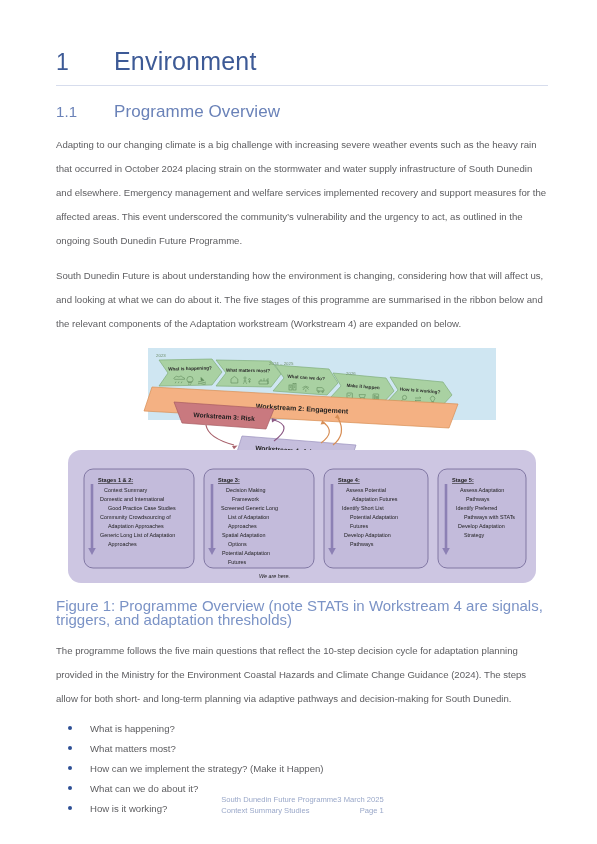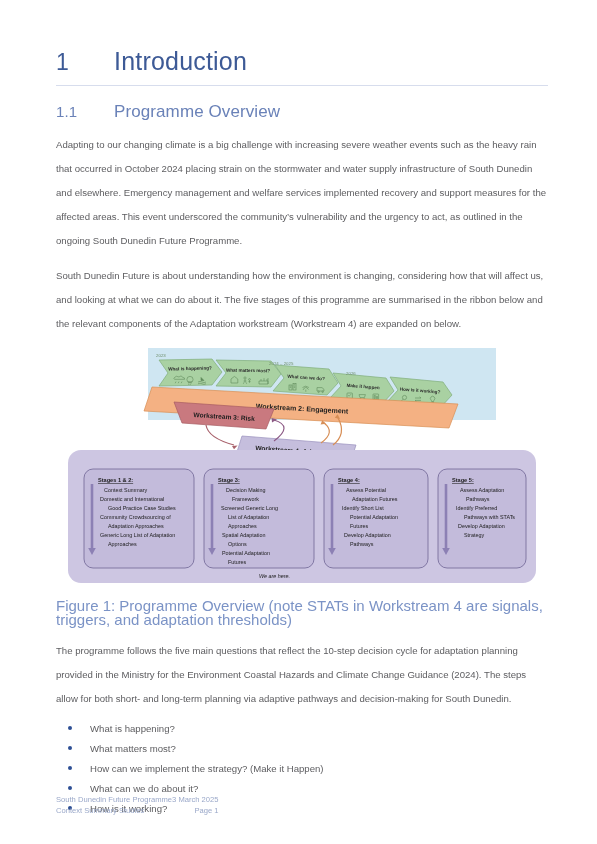--- a/index.html
+++ b/index.html
@@ -95,21 +95,21 @@
     background: #2d4f94;
   }
 
   
   .footer {
     position: absolute;
     left: 56px;
     right: 48px;
     bottom: 28px;
     display: flex;
-    justify-content: flex-start;
+    justify-content: center;
     font-size: 7.6px;
     line-height: 10.5px;
     color: #9aa8c9;
   }
   .footer .right { text-align: right; }
 
   
   .figure {
     position: relative;
     width: 492px;
@@ -120,21 +120,21 @@
 </style>
 </head>
 <body>
 
 <div class="page">
 
   <div class="content">
 
     <div class="h1-row">
       <span class="h1-num">1</span>
-      <span class="h1-text">Introduction</span>
+      <span class="h1-text">Environment</span>
     </div>
     <div class="h1-rule"></div>
 
     <div class="h2-row">
       <span class="h2-num">1.1</span>
       <span class="h2-text">Programme Overview</span>
     </div>
 
     <p class="body">Adapting to our changing climate is a big challenge with increasing severe weather events such as the heavy rain that occurred in October 2024 placing strain on the stormwater and water supply infrastructure of South Dunedin and elsewhere. Emergency management and welfare services implemented recovery and support measures for the affected areas. This event underscored the community’s vulnerability and the urgency to act, as outlined in the ongoing South Dunedin Future Programme.</p>
     <p class="body">South Dunedin Future is about understanding how the environment is changing, considering how that will affect us, and looking at what we can do about it. The five stages of this programme are summarised in the ribbon below and the relevant components of the Adaptation workstream (Workstream 4) are expanded on below.</p>

